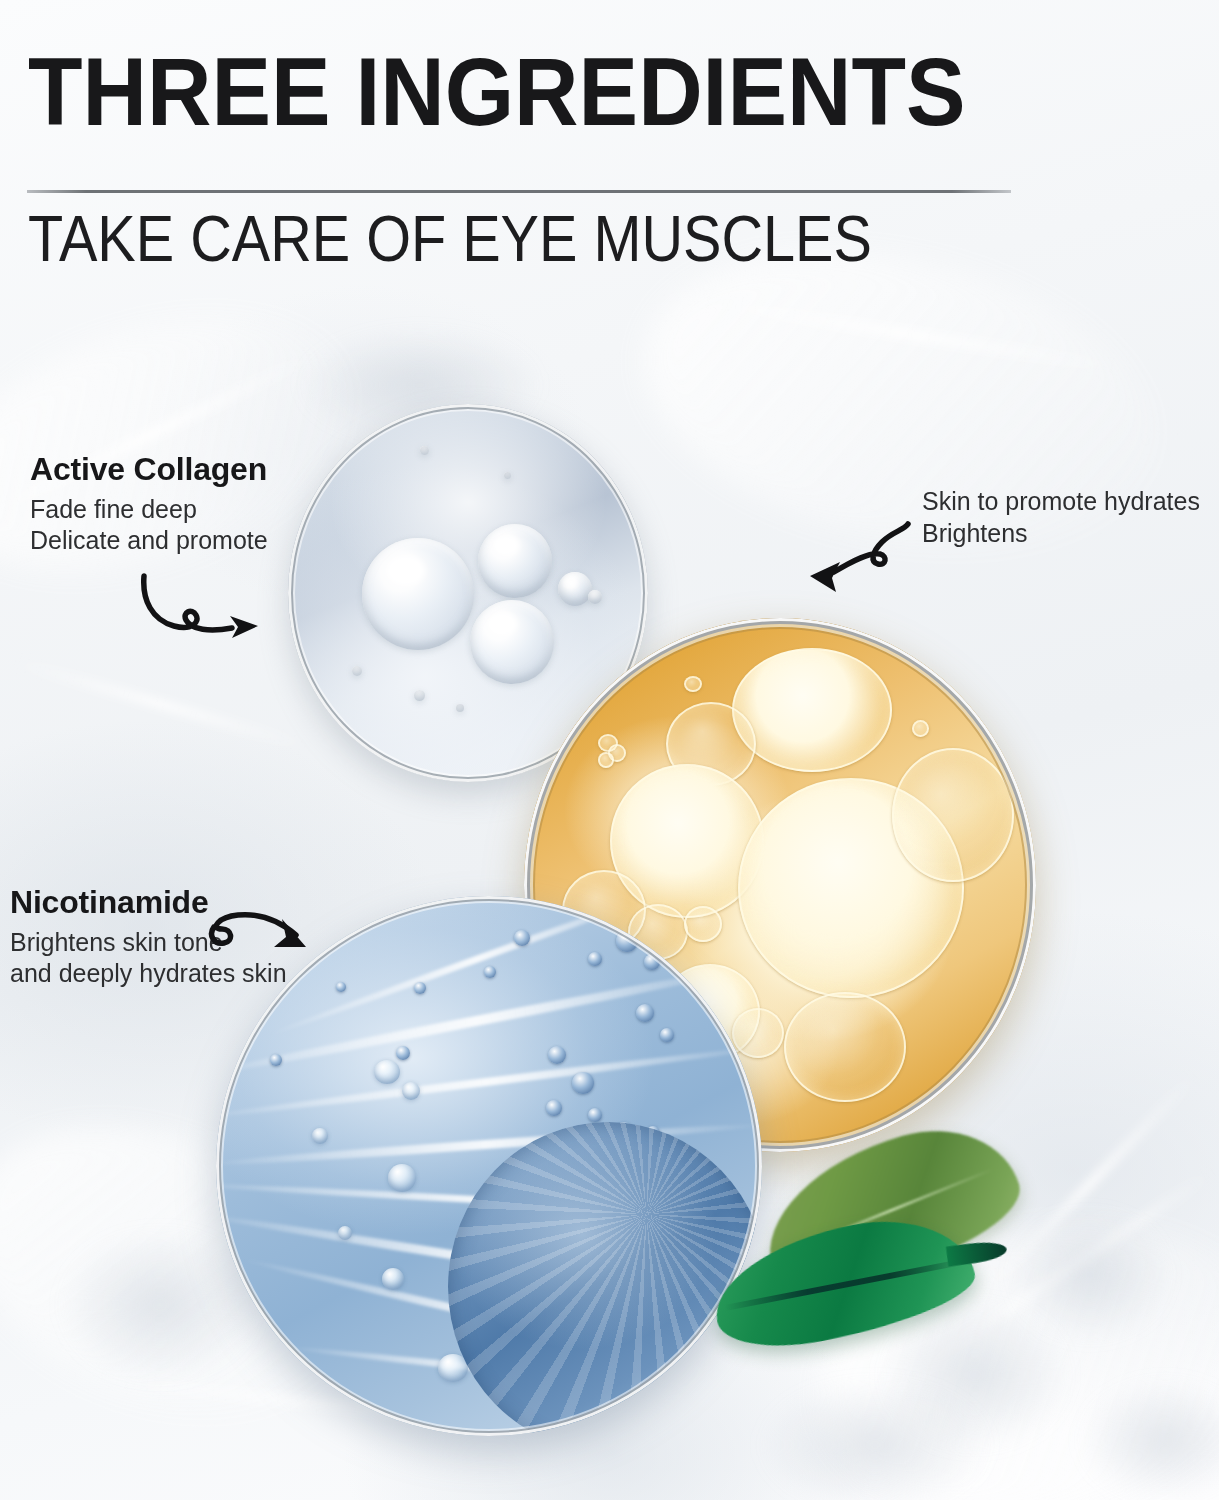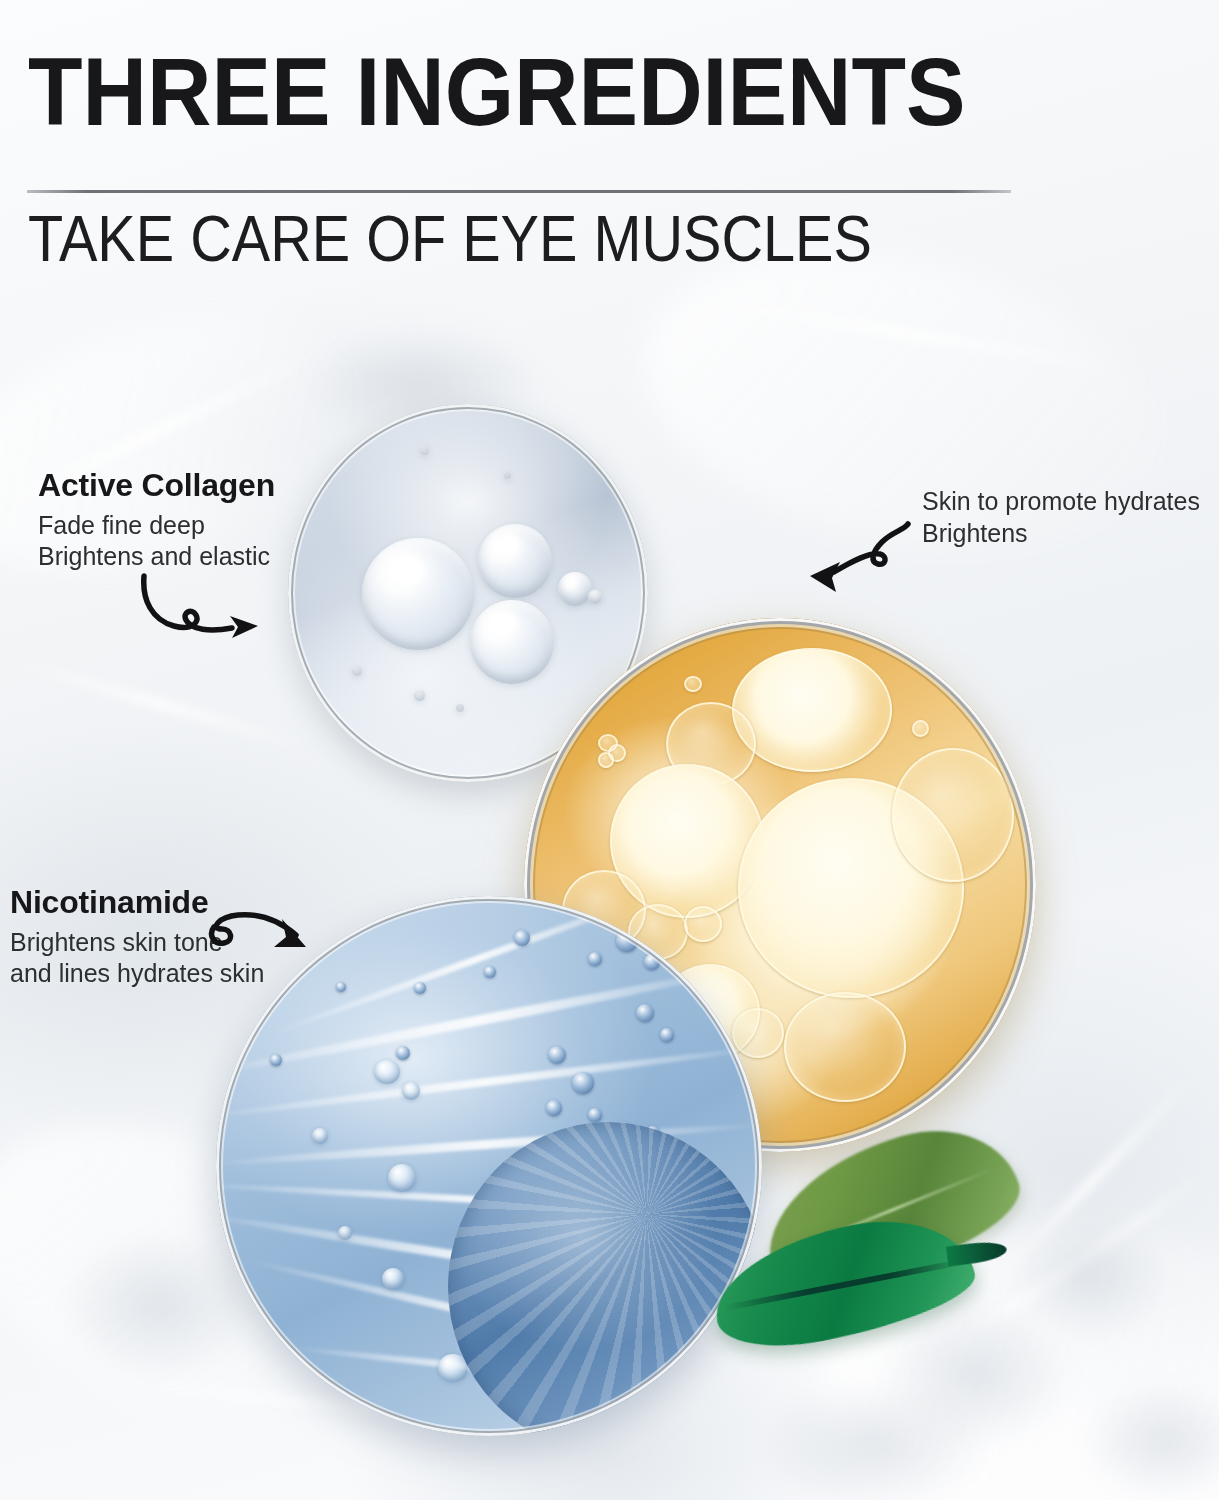--- a/index.html
+++ b/index.html
@@ -68,21 +68,21 @@
   
   .block{position:absolute;}
   .block .ttl{
     font-size:32px;font-weight:700;color:#171719;
     letter-spacing:-.2px;line-height:1.12;white-space:nowrap;
   }
   .block .body{
     font-size:25px;font-weight:400;color:#2d2e30;
     line-height:1.26;margin-top:6px;white-space:nowrap;
   }
-  #blk-collagen{left:38px;top:452px;margin-top:16px;}
+  #blk-collagen{left:30px;top:452px;}
   #blk-gold{left:922px;top:480px;}
   #blk-nico{left:10px;top:885px;}
 
   
   .arrow{position:absolute;pointer-events:none;}
   #arw-collagen{left:140px;top:570px;width:150px;height:75px;}
   #arw-gold{left:788px;top:520px;width:125px;height:85px;}
   #arw-nico{left:208px;top:905px;width:115px;height:72px;}
 
   
@@ -337,36 +337,36 @@
     </div>
   <div id="leaf-front">
     <div class="vein"></div>
     <div class="tip"></div>
   </div>
 
   <div class="block" id="blk-collagen">
     <div class="ttl">Active Collagen</div>
     <div class="body">
       <div>Fade fine deep</div>
-      <div>Brightens and elastic</div>
+      <div>Delicate and promote</div>
     </div>
   </div>
 
   <div class="block" id="blk-gold">
     <div class="body">
       <div>Skin to promote hydrates</div>
       <div>Brightens</div>
     </div>
   </div>
 
   <div class="block" id="blk-nico">
     <div class="ttl">Nicotinamide</div>
     <div class="body">
       <div>Brightens skin tone</div>
-      <div>and lines hydrates skin</div>
+      <div>and deeply hydrates skin</div>
     </div>
   </div>
 
   <svg class="arrow" id="arw-collagen" viewBox="0 0 150 75">
     <g fill="none" stroke="#121214" stroke-width="5.5" stroke-linecap="round">
       <path d="M4 6 C2 30 12 50 34 56 C52 61 60 52 56 45 C52 38 42 42 46 50 C51 60 70 62 92 58"></path>
     </g>
     <path d="M90 46 L118 56 L92 68 L98 57 Z" fill="#121214"></path>
   </svg>
 

